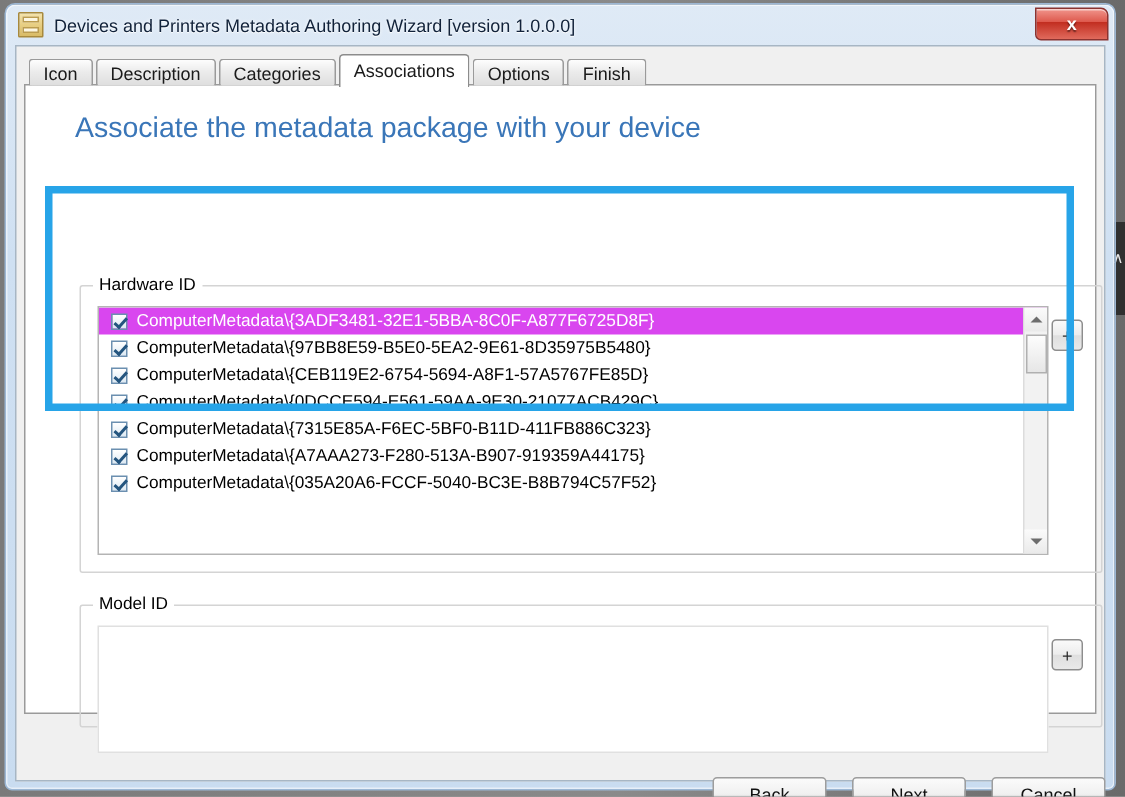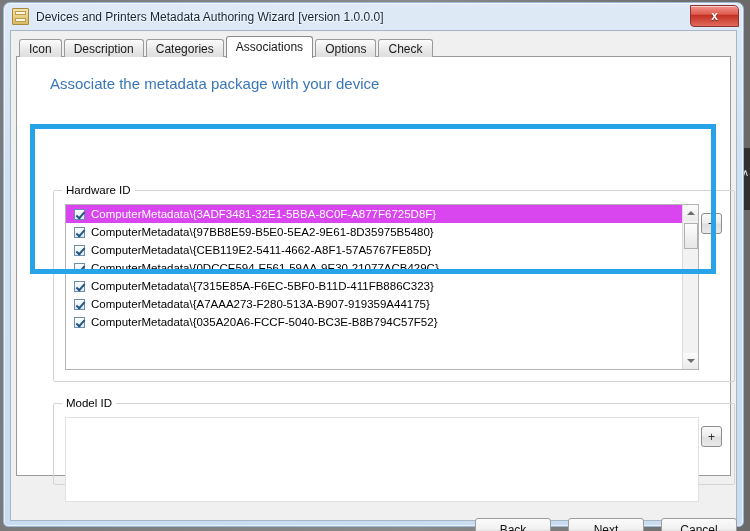--- a/index.html
+++ b/index.html
@@ -173,21 +173,21 @@
     height: 420px;
     background: #fff;
     border: 1px solid #9a9a9a;
     box-sizing: border-box;
   }
 
   #page-heading {
     position: absolute;
     left: 33px;
     top: 18px;
-    font-size: 15px;
+    font-size: 19px;
     color: #3a76b8;
     white-space: nowrap;
   }
   #page-subtext {
     position: absolute;
     left: 33px;
     top: 43px;
     width: 662px;
     font-size: 11.5px;
     line-height: 15px;
@@ -392,21 +392,21 @@
     </div>
 
     <div id="client">
 
       <div id="tabstrip">
           <div class="tab">Icon</div>
           <div class="tab">Description</div>
           <div class="tab">Categories</div>
           <div class="tab active">Associations</div>
           <div class="tab">Options</div>
-          <div class="tab">Check</div>
+          <div class="tab">Finish</div>
         </div>
 
       <div id="tabpage">
 
         <div id="page-heading">Associate the metadata package with your device</div>
 
         <div class="groupbox" id="group-hardware">
           <div class="gb-label">Hardware ID</div>
 
           <div id="hwid-listbox">
@@ -414,21 +414,21 @@
                 <div class="lb-row selected">
                   <span class="cb checked"></span>
                   <span>ComputerMetadata\{3ADF3481-32E1-5BBA-8C0F-A877F6725D8F}</span>
                 </div>
                 <div class="lb-row">
                   <span class="cb checked"></span>
                   <span>ComputerMetadata\{97BB8E59-B5E0-5EA2-9E61-8D35975B5480}</span>
                 </div>
                 <div class="lb-row">
                   <span class="cb checked"></span>
-                  <span>ComputerMetadata\{CEB119E2-5411-4662-A8F1-57A5767FE85D}</span>
+                  <span>ComputerMetadata\{CEB119E2-6754-5694-A8F1-57A5767FE85D}</span>
                 </div>
                 <div class="lb-row">
                   <span class="cb checked"></span>
                   <span>ComputerMetadata\{0DCCE594-E561-59AA-9E30-21077ACB429C}</span>
                 </div>
                 <div class="lb-row">
                   <span class="cb checked"></span>
                   <span>ComputerMetadata\{7315E85A-F6EC-5BF0-B11D-411FB886C323}</span>
                 </div>
                 <div class="lb-row">

